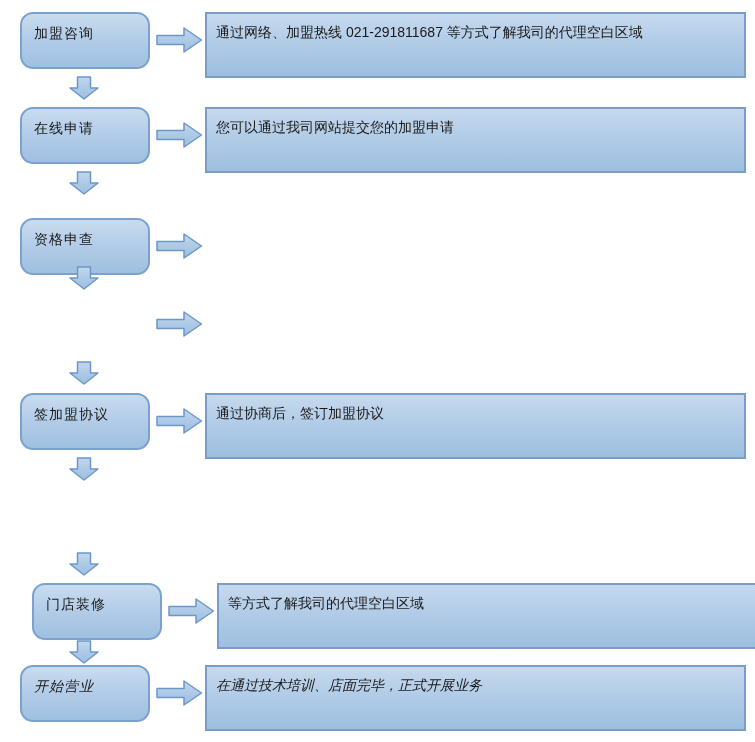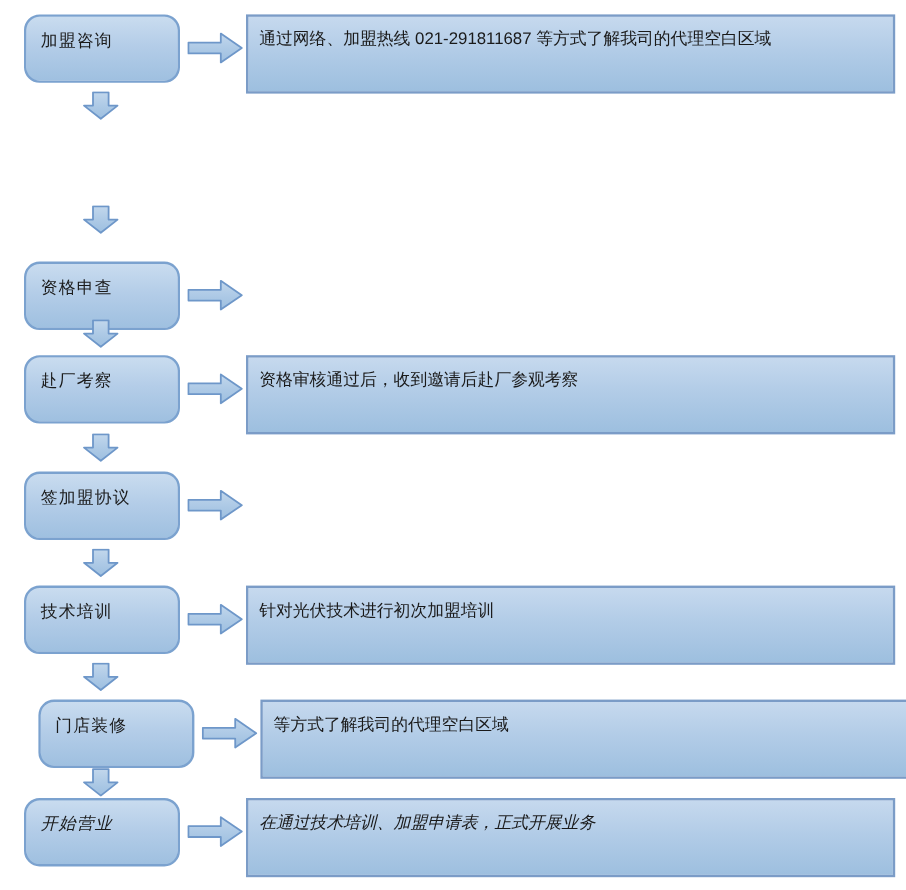--- a/index.html
+++ b/index.html
@@ -109,20 +109,33 @@
     <div class="desc-box">
       <span>通过网络、加盟热线 021-291811687 等方式了解我司的代理空白区域</span>
     </div>
   </div>
   <div class="d-arrow a1">
     <svg width="30" height="24" viewBox="0 0 30 24">
         <path d="M8.5 1 H21.5 V12 H29 L15 23 L1 12 H8.5 Z" fill="url(#agrad)" stroke="#6e97c9" stroke-width="1.5" stroke-linejoin="round"></path>
       </svg>
   </div>
 
+  <div class="row r2">
+    <div class="step-box">
+      <span>在线申请</span>
+    </div>
+    <div class="r-arrow">
+      <svg width="47" height="30" viewBox="0 0 47 30">
+          <path d="M1 10.5 H28 V3 L45.5 15 L28 27 V19.5 H1 Z" fill="url(#agrad)" stroke="#6e97c9" stroke-width="1.5" stroke-linejoin="round"></path>
+        </svg>
+    </div>
+    <div class="desc-box">
+      <span>您可以通过我司网站提交您的加盟申请</span>
+    </div>
+  </div>
   <div class="d-arrow a2">
     <svg width="30" height="24" viewBox="0 0 30 24">
         <path d="M8.5 1 H21.5 V12 H29 L15 23 L1 12 H8.5 Z" fill="url(#agrad)" stroke="#6e97c9" stroke-width="1.5" stroke-linejoin="round"></path>
       </svg>
   </div>
 
   <div class="row r3">
     <div class="step-box">
       <span>资格申查</span>
     </div>
@@ -132,67 +145,51 @@
         </svg>
     </div>
   </div>
   <div class="d-arrow a3">
     <svg width="30" height="24" viewBox="0 0 30 24">
         <path d="M8.5 1 H21.5 V12 H29 L15 23 L1 12 H8.5 Z" fill="url(#agrad)" stroke="#6e97c9" stroke-width="1.5" stroke-linejoin="round"></path>
       </svg>
   </div>
 
   <div class="row r4">
-    <div class="step-box">
-      <span>赴厂考察</span>
-    </div>
-    <div class="r-arrow">
-      <svg width="47" height="30" viewBox="0 0 47 30">
-          <path d="M1 10.5 H28 V3 L45.5 15 L28 27 V19.5 H1 Z" fill="url(#agrad)" stroke="#6e97c9" stroke-width="1.5" stroke-linejoin="round"></path>
-        </svg>
-    </div>
-    <div class="desc-box">
-      <span>资格审核通过后，收到邀请后赴厂参观考察</span>
+    <div class="r-arrow">
+      <svg width="47" height="30" viewBox="0 0 47 30">
+          <path d="M1 10.5 H28 V3 L45.5 15 L28 27 V19.5 H1 Z" fill="url(#agrad)" stroke="#6e97c9" stroke-width="1.5" stroke-linejoin="round"></path>
+        </svg>
     </div>
   </div>
   <div class="d-arrow a4">
     <svg width="30" height="24" viewBox="0 0 30 24">
         <path d="M8.5 1 H21.5 V12 H29 L15 23 L1 12 H8.5 Z" fill="url(#agrad)" stroke="#6e97c9" stroke-width="1.5" stroke-linejoin="round"></path>
       </svg>
   </div>
 
   <div class="row r5">
     <div class="step-box">
       <span>签加盟协议</span>
     </div>
     <div class="r-arrow">
       <svg width="47" height="30" viewBox="0 0 47 30">
           <path d="M1 10.5 H28 V3 L45.5 15 L28 27 V19.5 H1 Z" fill="url(#agrad)" stroke="#6e97c9" stroke-width="1.5" stroke-linejoin="round"></path>
         </svg>
     </div>
+    <div class="desc-box">
+      <span>通过协商后，签订加盟协议</span>
+    </div>
   </div>
   <div class="d-arrow a5">
     <svg width="30" height="24" viewBox="0 0 30 24">
         <path d="M8.5 1 H21.5 V12 H29 L15 23 L1 12 H8.5 Z" fill="url(#agrad)" stroke="#6e97c9" stroke-width="1.5" stroke-linejoin="round"></path>
       </svg>
   </div>
 
-  <div class="row r6">
-    <div class="step-box">
-      <span>技术培训</span>
-    </div>
-    <div class="r-arrow">
-      <svg width="47" height="30" viewBox="0 0 47 30">
-          <path d="M1 10.5 H28 V3 L45.5 15 L28 27 V19.5 H1 Z" fill="url(#agrad)" stroke="#6e97c9" stroke-width="1.5" stroke-linejoin="round"></path>
-        </svg>
-    </div>
-    <div class="desc-box">
-      <span>针对光伏技术进行初次加盟培训</span>
-    </div>
-  </div>
   <div class="d-arrow a6">
     <svg width="30" height="24" viewBox="0 0 30 24">
         <path d="M8.5 1 H21.5 V12 H29 L15 23 L1 12 H8.5 Z" fill="url(#agrad)" stroke="#6e97c9" stroke-width="1.5" stroke-linejoin="round"></path>
       </svg>
   </div>
 
   <div class="row r7">
     <div class="step-box">
       <span>门店装修</span>
     </div>
@@ -214,17 +211,17 @@
   <div class="row r8">
     <div class="step-box">
       <span>开始营业</span>
     </div>
     <div class="r-arrow">
       <svg width="47" height="30" viewBox="0 0 47 30">
           <path d="M1 10.5 H28 V3 L45.5 15 L28 27 V19.5 H1 Z" fill="url(#agrad)" stroke="#6e97c9" stroke-width="1.5" stroke-linejoin="round"></path>
         </svg>
     </div>
     <div class="desc-box">
-      <span>在通过技术培训、加盟申请表，正式开展业务</span>
+      <span>在通过技术培训、店面完毕，正式开展业务</span>
     </div>
   </div>
 
 </div>
 
 </body></html>

